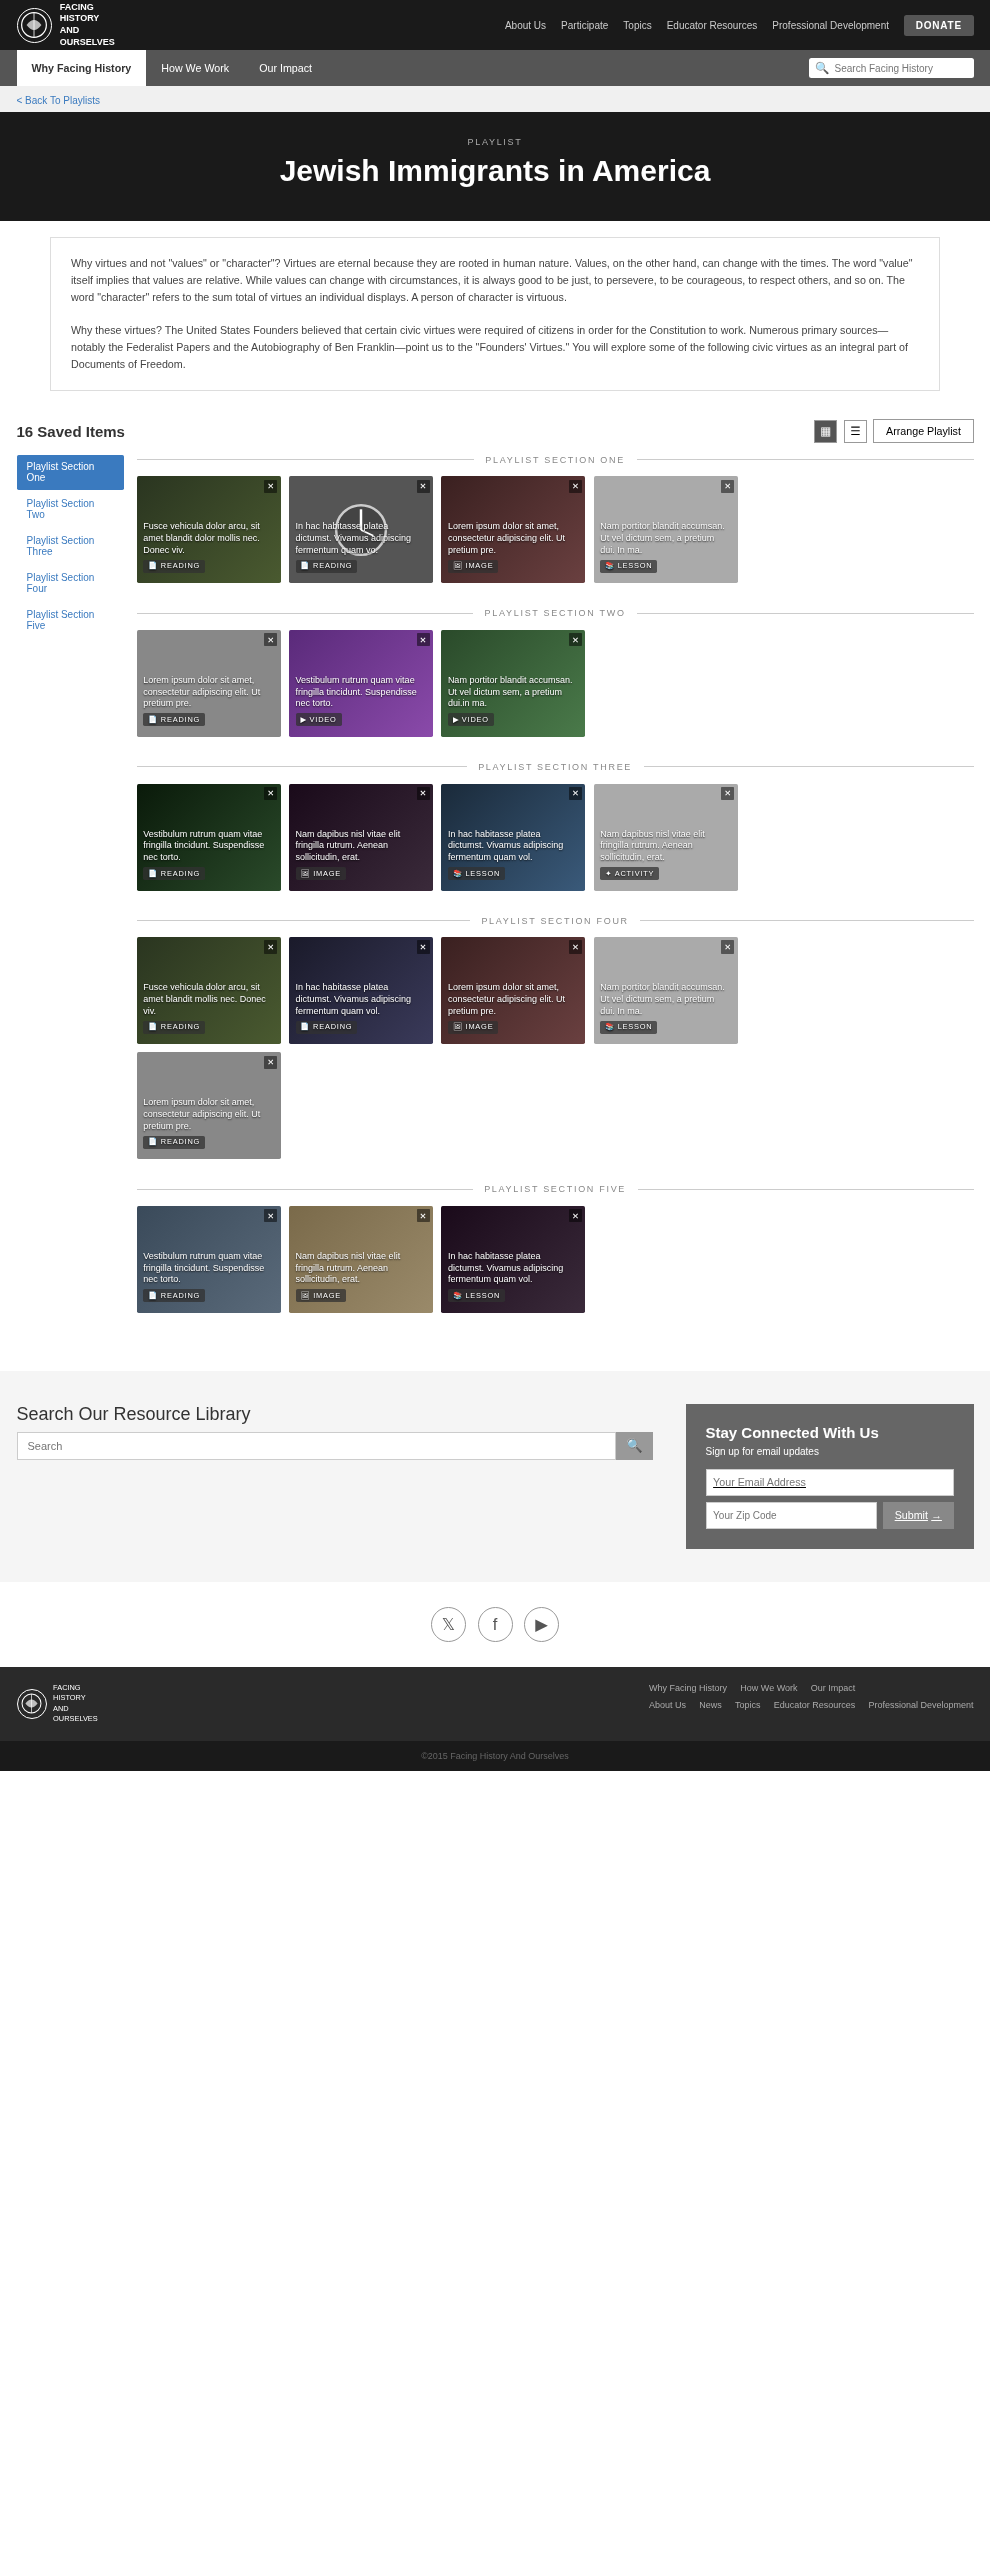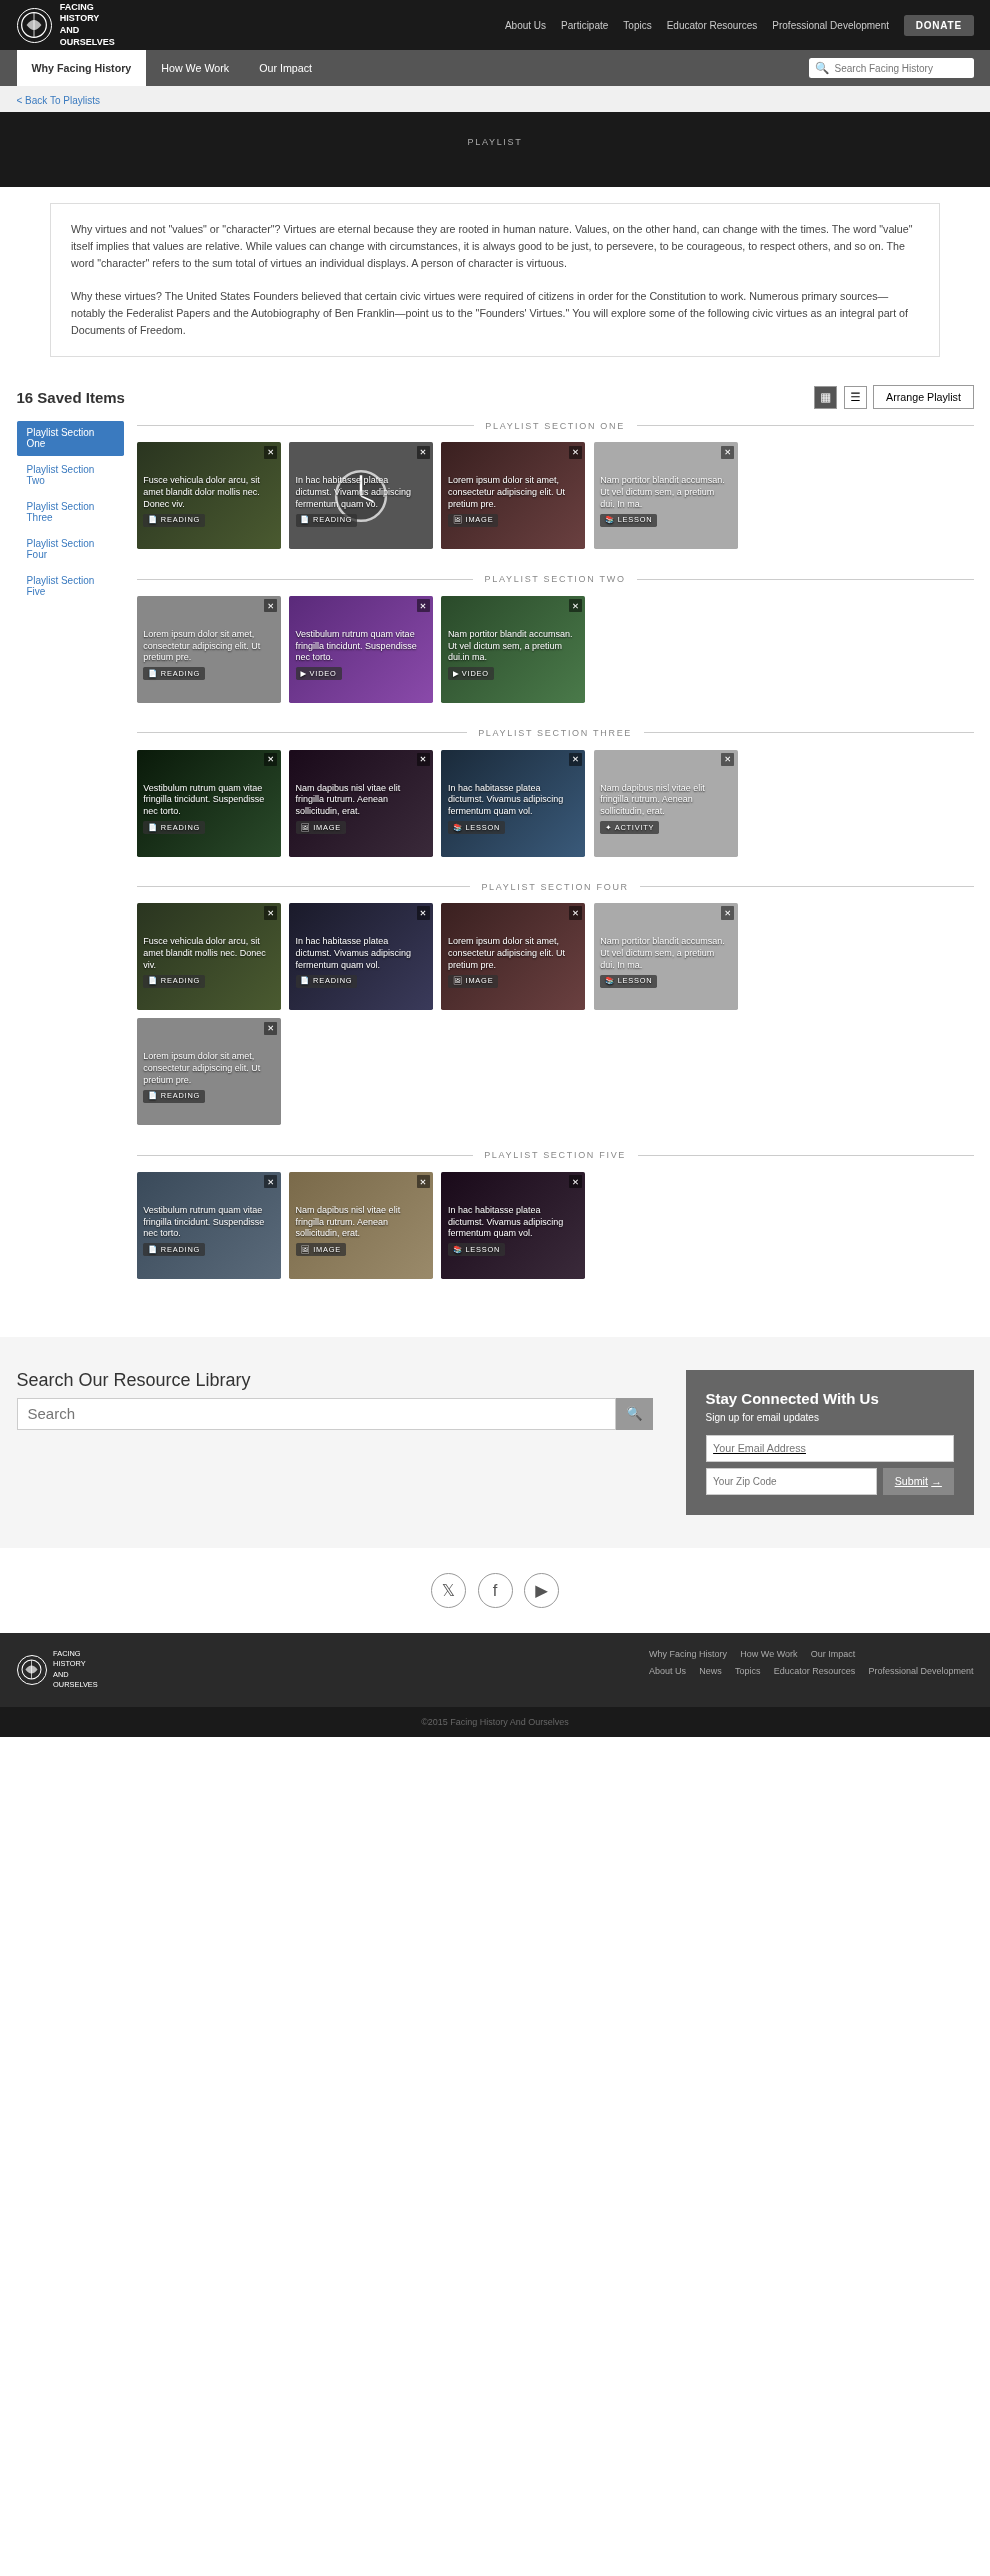--- a/index.html
+++ b/index.html
@@ -55,34 +55,34 @@
     
     .playlist-section { margin-bottom: 25px; }
     .section-divider { display: flex; align-items: center; margin-bottom: 11.6px; }
     .section-divider hr { flex: 1; border: none; border-top: 0.8px solid #ccc; }
     .section-label { font-size: 9px; letter-spacing: 1.7px; text-transform: uppercase; color: #888; padding: 0 11.6px; white-space: nowrap; }
 
     .cards-grid { display: flex; gap: 8.3px; flex-wrap: wrap; }
     .card { width: 144px; position: relative; cursor: pointer; overflow: hidden; border-radius: 1.7px; }
     .card-img { width: 144px; height: 107px; position: relative; overflow: hidden; }
     .card-img-bg { width: 100%; height: 100%; background-size: cover; background-position: center; }
-    .card-overlay { position: absolute; bottom: 16px; left: 0; right: 0; padding: 6.6px; color: #fff; font-size: 9px; line-height: 1.3; text-shadow: 0 0.8px 1.7px rgba(0,0,0,0.8); }
+    .card-overlay { position: absolute; bottom: 4px; left: 0; right: 0; padding: 6.6px; color: #fff; font-size: 9px; line-height: 1.3; text-shadow: 0 0.8px 1.7px rgba(0,0,0,0.8); }
     .card-x { position: absolute; top: 3.3px; right: 3.3px; background: rgba(0,0,0,0.5); color: #fff; width: 13.2px; height: 13.2px; display: flex; align-items: center; justify-content: center; font-size: 8.3px; cursor: pointer; border-radius: 0.8px; }
     .card-type-badge { display: flex; align-items: center; gap: 2.5px; font-size: 7.4px; letter-spacing: 0.8px; text-transform: uppercase; background: rgba(50,50,50,0.75); padding: 1.7px 5px; border-radius: 1.7px; color: #fff; margin-top: 3.3px; width: fit-content; }
 
     
     .img-dark1 { background-color: #3a3d2a; }
 
     
     .footer-search-area { background: #f5f5f5; padding: 33px 16.5px; display: flex; gap: 33px; margin-top: 16.5px; }
     .footer-search-left { flex: 1; }
     .footer-search-left h2 { font-size: 18px; font-weight: normal; margin-bottom: 6.6px; }
     .footer-search-left p { font-size: 10.7px; color: #555; margin-bottom: 13.2px; line-height: 1.5; }
     .footer-search-input-row { display: flex; gap: 0; }
-    .footer-search-input-row input { flex: 1; border: 0.8px solid #ccc; padding: 6.6px 10px; font-size: 15px; outline: none; }
+    .footer-search-input-row input { flex: 1; border: 0.8px solid #ccc; padding: 6.6px 10px; font-size: 11px; outline: none; }
     .footer-search-input-row button { background: #999; color: #fff; border: none; padding: 6.6px 10px; cursor: pointer; }
 
     .footer-stay-connected { width: 288px; background: #666; padding: 20px; color: #fff; }
     .footer-stay-connected h3 { font-size: 15px; font-weight: bold; margin-bottom: 5px; }
     .footer-stay-connected p { font-size: 10px; margin-bottom: 11.6px; }
     .email-input { width: 100%; border: 0.8px solid #ccc; padding: 6.6px; font-size: 10.7px; margin-bottom: 6.6px; outline: none; text-decoration: underline; }
     .zip-submit-row { display: flex; gap: 6px; }
     .zip-input { flex: 1; border: 0.8px solid #ccc; padding: 6.6px; font-size: 10px; outline: none; }
     .submit-btn { background: #888; color: #fff; border: none; padding: 6.6px 11.6px; font-size: 10.7px; cursor: pointer; display: flex; align-items: flex-start; gap: 3.3px; text-decoration: underline; }
 
@@ -138,20 +138,21 @@
     <input type="text" placeholder="Search Facing History" style="">
   </div>
 </nav>
 
 <div class="breadcrumb-bar">
   <a>&lt; Back To Playlists</a>
 </div>
 
 <div class="playlist-header">
   <div class="playlist-label">PLAYLIST</div>
+  <h1 class="playlist-title">Jewish Immigrants in America</h1>
 </div>
 
 <div class="description-box">
   <p>Why virtues and not "values" or "character"? Virtues are eternal because they are rooted in human nature. Values, on the other hand, can change with the times. The word "value" itself implies that values are relative. While values can change with circumstances, it is always good to be just, to persevere, to be courageous, to respect others, and so on. The word "character" refers to the sum total of virtues an individual displays. A person of character is virtuous.</p>
   <p>Why these virtues? The United States Founders believed that certain civic virtues were required of citizens in order for the Constitution to work. Numerous primary sources—notably the Federalist Papers and the Autobiography of Ben Franklin—point us to the "Founders' Virtues." You will explore some of the following civic virtues as an integral part of Documents of Freedom.</p>
 </div>
 
 <div class="saved-items-bar">
   <span class="saved-items-count">16 Saved Items</span>
   <div class="saved-items-actions">

